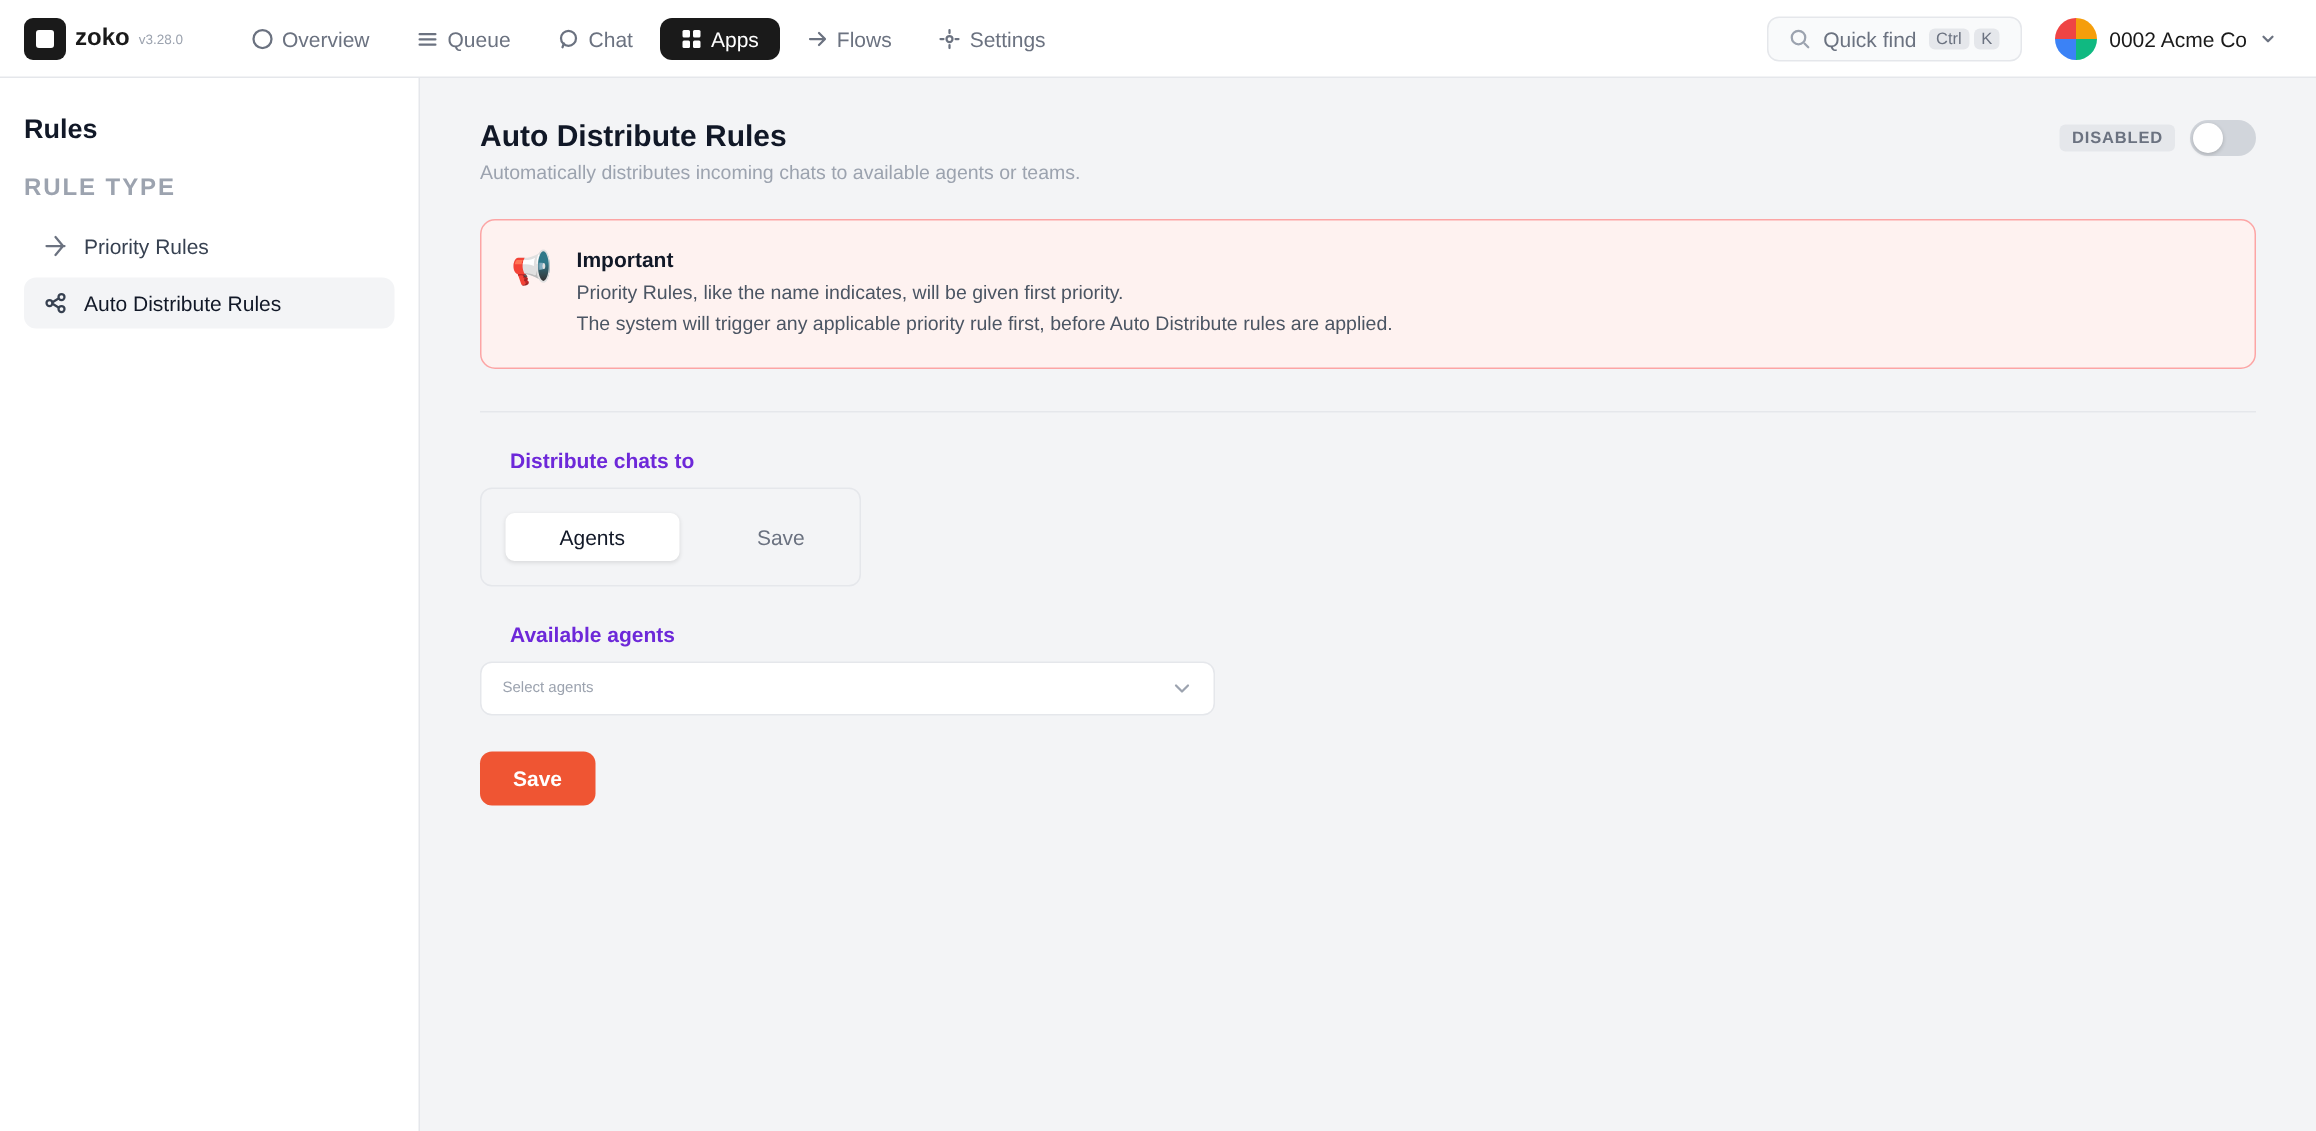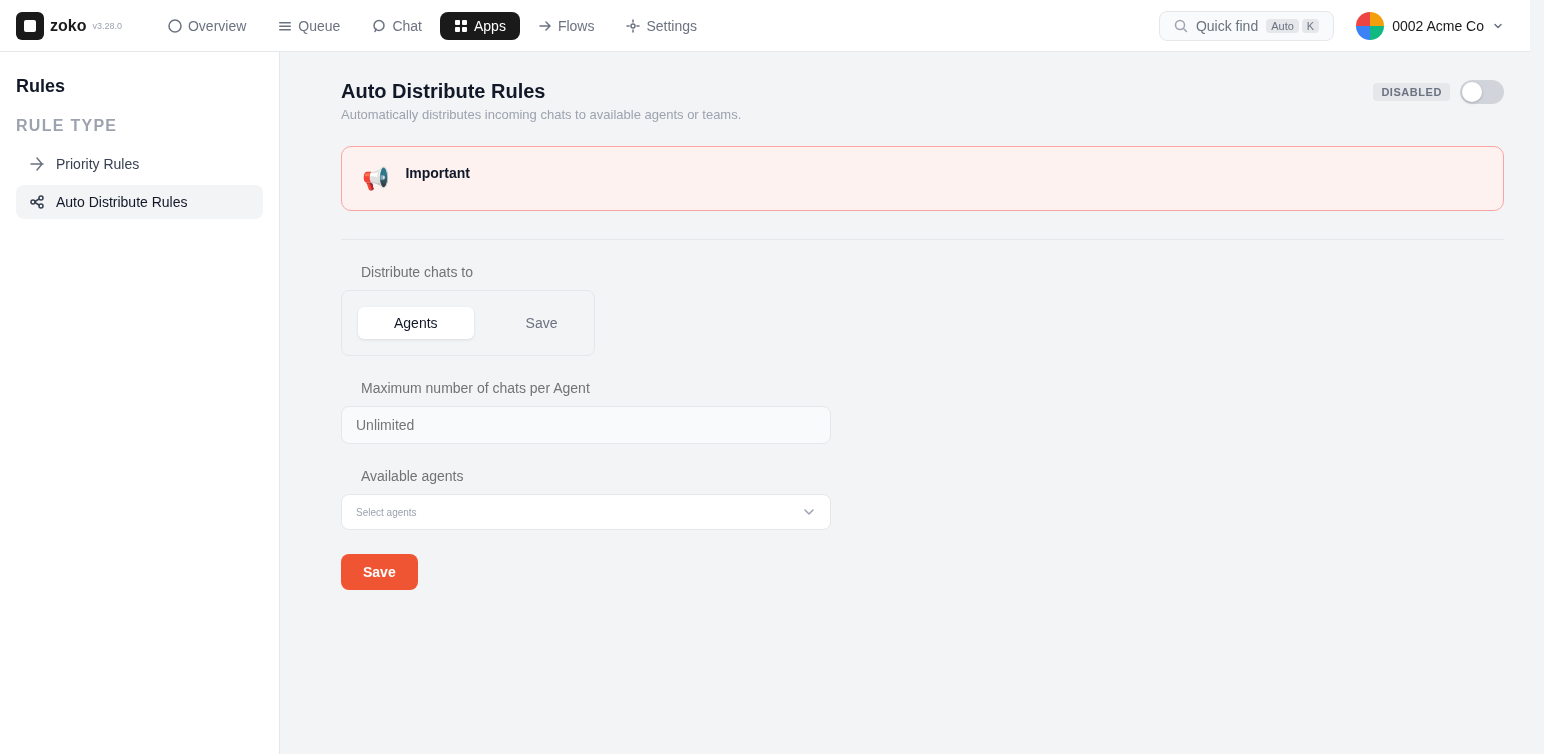--- a/index.html
+++ b/index.html
@@ -1,21 +1,21 @@
 <!DOCTYPE html>
 <html><head>
   <meta charset="utf-8">
   <style>
     * { box-sizing: border-box; margin: 0; padding: 0; }
     body { font-family: -apple-system, BlinkMacSystemFont, 'Segoe UI', sans-serif; background: #f3f4f6; color: #1a1a1a; font-size: 14px; height: 754px; overflow: hidden; }
 
     
     .topnav {
       display: flex; align-items: center; background: #fff; border-bottom: 1px solid #e5e7eb;
-      height: 52px; padding: 0 16px; gap: 8px; position: fixed; top: 0; left: 0; right: 14px; z-index: 100;
+      height: 52px; padding: 0 16px; gap: 8px; position: fixed; top: 0; left: 0; right: 0; z-index: 100;
     }
     .logo-area { display: flex; align-items: center; gap: 6px; margin-right: 24px; }
     .logo-icon { width: 28px; height: 28px; background: #1a1a1a; border-radius: 6px; display: flex; align-items: center; justify-content: center; }
     .logo-icon svg { fill: white; }
     .logo-text { font-weight: 700; font-size: 16px; color: #1a1a1a; }
     .logo-version { font-size: 9px; color: #9ca3af; }
     .nav-items { display: flex; align-items: center; gap: 4px; flex: 1; }
     .nav-item {
       display: flex; align-items: center; gap: 6px; padding: 6px 14px; border-radius: 8px;
       cursor: pointer; color: #6b7280; font-size: 14px; text-decoration: none;
@@ -30,21 +30,21 @@
     .kbd { background: #e5e7eb; border-radius: 4px; padding: 1px 5px; font-size: 11px; color: #6b7280; }
     .account-btn {
       display: flex; align-items: center; gap: 8px; padding: 4px 10px; border-radius: 8px;
       cursor: pointer; color: #1a1a1a; font-size: 14px; font-weight: 500;
     }
     .account-avatar {
       width: 28px; height: 28px; border-radius: 50%; background: conic-gradient(#f59e0b 0deg 90deg, #10b981 90deg 180deg, #3b82f6 180deg 270deg, #ef4444 270deg 360deg);
     }
 
     
-    .layout { display: flex; height: 754px; padding-top: 52px; gap: 21px; }
+    .layout { display: flex; height: 754px; padding-top: 52px; }
 
     
     .sidebar { width: 280px; background: #fff; border-right: 1px solid #e5e7eb; padding: 24px 16px; flex-shrink: 0; }
     .sidebar-title { font-size: 18px; font-weight: 700; margin-bottom: 20px; color: #111827; }
     .rule-type-label { font-size: 16px; font-weight: 600; color: #9ca3af; text-transform: uppercase; letter-spacing: 0.08em; margin-bottom: 12px; }
     .sidebar-item {
       display: flex; align-items: center; gap: 10px; padding: 8px 12px; border-radius: 8px;
       cursor: pointer; color: #374151; margin-bottom: 4px;
     }
     .sidebar-item.active { background: #f3f4f6; color: #111827; font-weight: 500; }
@@ -75,21 +75,21 @@
       padding: 18px 20px; display: flex; gap: 16px; margin-bottom: 28px;
     }
     .notice-icon { font-size: 22px; flex-shrink: 0; margin-top: 1px; }
     .notice-title { font-weight: 700; color: #111827; margin-bottom: 4px; }
     .notice-text { color: #4b5563; font-size: 13px; line-height: 1.6; }
 
     .divider { border: none; border-top: 1px solid #e5e7eb; margin: 20px 0 24px; }
 
     
     .form-section { margin-bottom: 24px; }
-    .form-label { font-size: 14px; font-weight: 400; color: #737373; margin-bottom: 10px; padding-left: 20px; }
+    .form-label { font-size: 14px; font-weight: 700; color: #6d28d9; margin-bottom: 10px; padding-left: 20px; }
     .tab-group { display: flex; border: 1px solid #e5e7eb; border-radius: 8px; overflow: hidden; width: fit-content; background: #f3f4f6; }
     .tab-btn {
       padding: 8px 36px; font-size: 14px; cursor: pointer; border: none; background: transparent; color: #6b7280;
     }
     .tab-btn.active { background: #fff; color: #111827; font-weight: 500; box-shadow: 0 1px 3px rgba(0,0,0,0.1); border-radius: 6px; margin: 16px; }
     .text-input {
       width: 490px; padding: 10px 14px; border: 1px solid #e5e7eb; border-radius: 8px;
       background: #f9fafb; color: #9ca3af; font-size: 14px;
     }
     .select-input {
@@ -163,21 +163,21 @@
   </div>
 
   <div class="nav-right">
     <button class="quick-find-btn">
       <svg width="14" height="14" viewBox="0 0 14 14" fill="none">
           <circle cx="6" cy="6" r="4.5" stroke="#9ca3af" stroke-width="1.5"></circle>
           <path d="M10 10l2.5 2.5" stroke="#9ca3af" stroke-width="1.5" stroke-linecap="round"></path>
         </svg>
       <span>Quick find</span>
       <div class="kbd-hint">
-        <span class="kbd">Auto</span>
+        <span class="kbd">Ctrl</span>
         <span class="kbd">K</span>
       </div>
     </button>
     <div class="account-btn">
       <div class="account-avatar"></div>
       <span>0002 Acme Co</span>
       <svg width="12" height="12" viewBox="0 0 12 12" fill="none">
           <path d="M3 4.5l3 3 3-3" stroke="#6b7280" stroke-width="1.5" stroke-linecap="round" stroke-linejoin="round"></path>
         </svg>
     </div>
@@ -223,39 +223,39 @@
         <span class="disabled-badge">DISABLED</span>
         <div class="toggle-switch"></div>
       </div>
     </div>
 
     
     <div class="notice-box">
       <div class="notice-icon">📢</div>
       <div>
         <div class="notice-title">Important</div>
+        <div class="notice-text">
+          <div>Priority Rules, like the name indicates, will be given first priority.</div>
+          <div>The system will trigger any applicable priority rule first, before Auto Distribute rules are applied.</div>
+        </div>
       </div>
     </div>
 
     <hr class="divider">
 
     
     <div class="form-section">
       <div class="form-label">Distribute chats to</div>
       <div class="tab-group">
         <button class="tab-btn active">Agents</button>
         <button class="tab-btn">Save</button>
       </div>
     </div>
 
     
-    <div class="form-section">
-      <div class="form-label">Maximum number of chats per Agent</div>
-      <input class="text-input" type="text" readonly="" placeholder="Unlimited" style="">
-    </div>
 
     
     <div class="form-section">
       <div class="form-label">Available agents</div>
       <div class="select-input">
         <span>Select agents</span>
         <svg width="14" height="14" viewBox="0 0 14 14" fill="none">
             <path d="M3 5l4 4 4-4" stroke="#9ca3af" stroke-width="1.5" stroke-linecap="round" stroke-linejoin="round"></path>
           </svg>
       </div>

